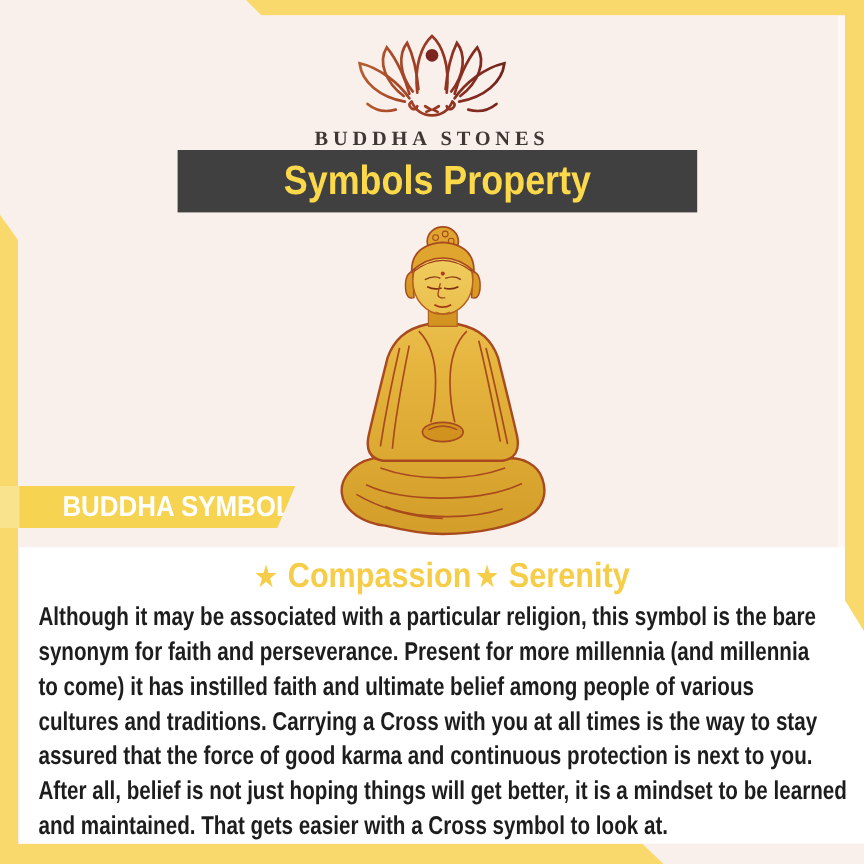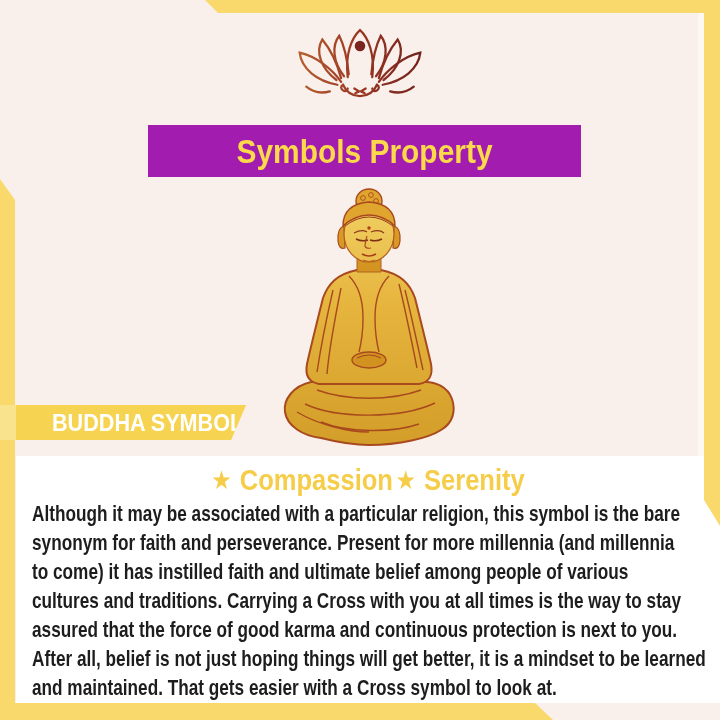--- a/index.html
+++ b/index.html
@@ -23,21 +23,21 @@
   
   .logo-wrap{position:absolute;left:0;top:26px;width:720px;text-align:center;z-index:3;}
   .logo-svg{display:block;margin:0 auto;}
   .brand-name{
     margin-top:4px;font-family:"Liberation Serif",serif;font-weight:600;
     font-size:17px;letter-spacing:4px;color:#3e3733;
   }
   
   .title-banner{
     position:absolute;left:148px;top:125px;width:433px;height:52px;
-    background:#a21caf;z-index:4;display:flex;align-items:center;justify-content:center;
+    background:#404040;z-index:4;display:flex;align-items:center;justify-content:center;
   }
   .title-text{
     font-weight:bold;font-size:34px;color:#fcd94b;white-space:nowrap;
     transform:scaleX(0.88);letter-spacing:0;
   }
   
   .buddha-wrap{position:absolute;left:277px;top:186px;z-index:3;}
   
   .label-tail{position:absolute;left:0;top:405px;width:246px;height:35px;
     background:#f9e48d;z-index:6;clip-path:polygon(0 0,246px 0,231px 35px,0 35px);}
@@ -110,20 +110,21 @@
         <path d="M52,62 C56,71 63,74 70,74 C77,74 84,71 88,62"></path>
         <path d="M52,62 q-4,3 0,6 q4,2 5,-2"></path>
         <path d="M88,62 q4,3 0,6 q-4,2 -5,-2"></path>
 
         <path d="M64,66 l5,3 l-4,2"></path>
         <path d="M76,66 l-5,3 l4,2"></path>
       </g>
 
       <circle cx="70" cy="21" r="5.6" fill="#7c2520"></circle>
     </svg>
+    <div class="brand-name">BUDDHA STONES</div>
   </div>
 
   <div class="title-banner">
     <div class="title-text">Symbols Property</div>
   </div>
 
   <div class="buddha-wrap">
     <svg width="184" height="262" viewBox="0 0 184 262">
       <defs>
         <linearGradient id="gold" gradientUnits="userSpaceOnUse" x1="0" y1="0" x2="0" y2="262">

